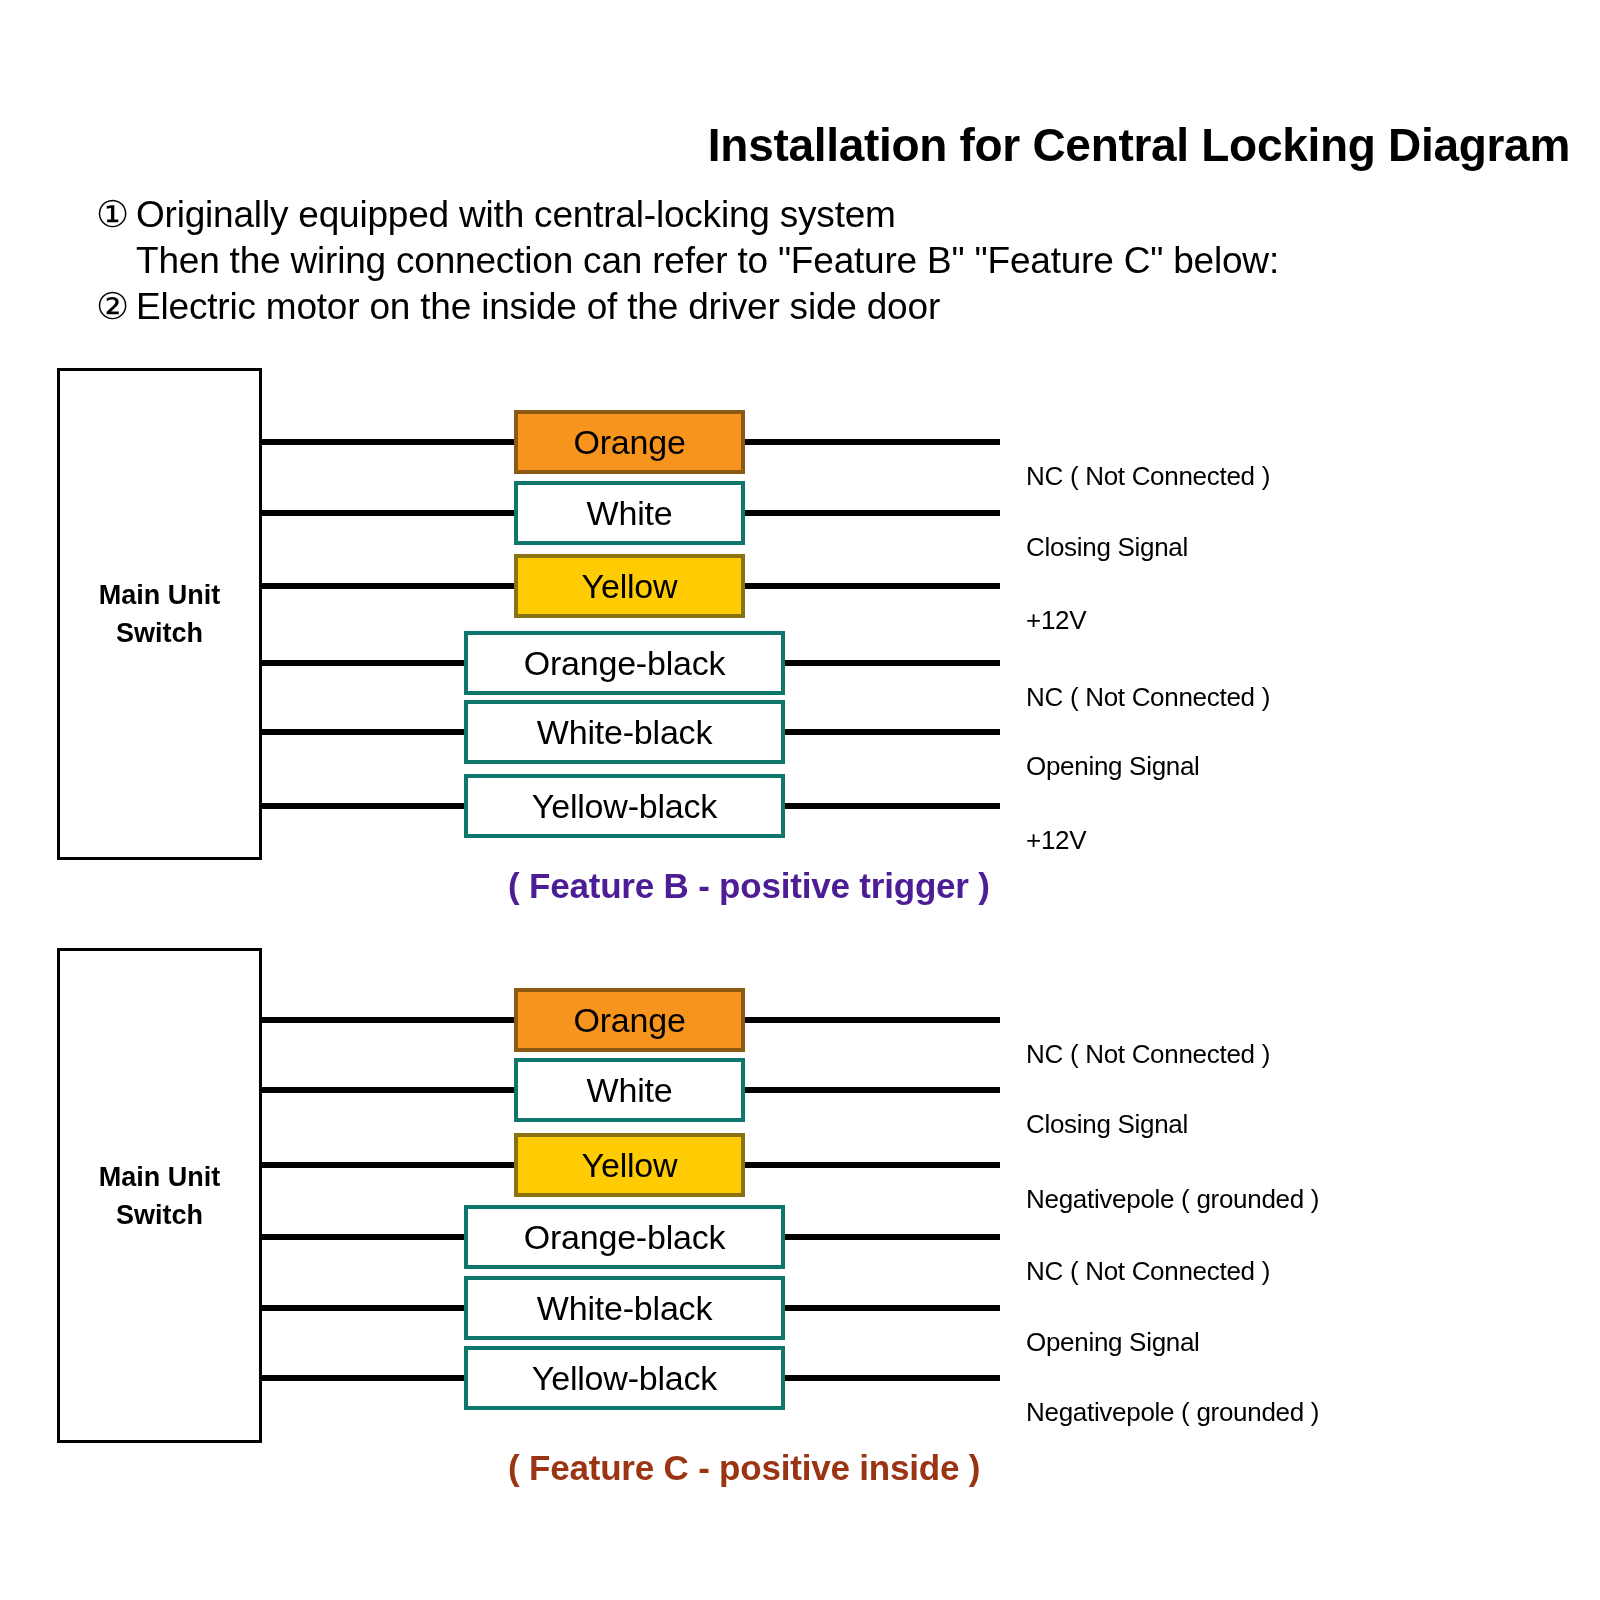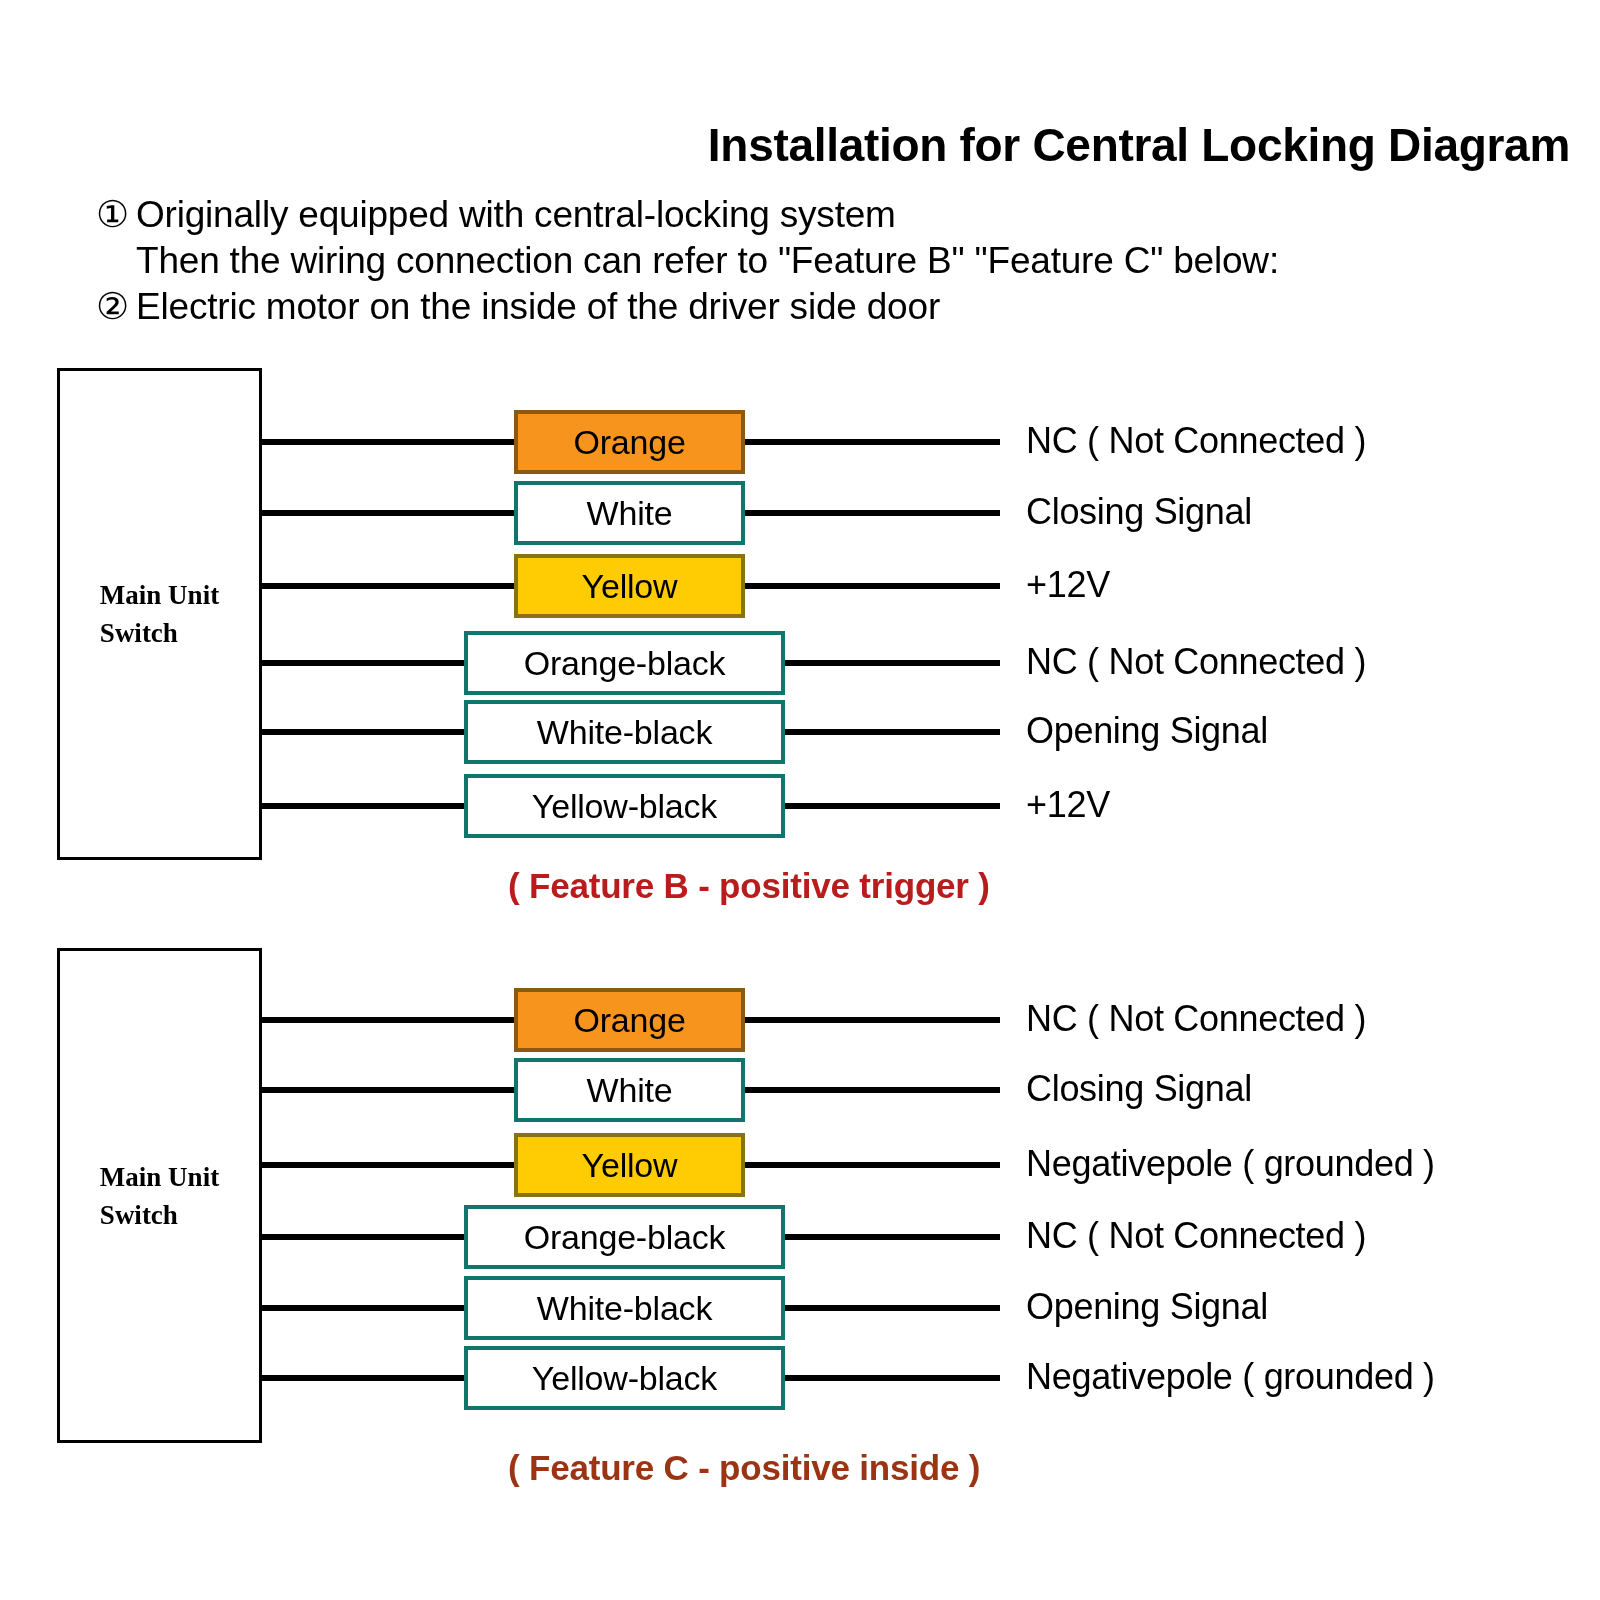--- a/index.html
+++ b/index.html
@@ -50,23 +50,22 @@
     border: 3px solid #000;
     background: #fff;
     display: flex;
     align-items: center;
     justify-content: center;
   }
   .unit-label {
     font-size: 27px;
     font-weight: bold;
     line-height: 38px;
-    text-align: left;
+    text-align: center;
     white-space: pre-line;
-    font-family: Liberation Serif, serif;
   }
 
   .wire {
     position: absolute;
     height: 6px;
     background: #000;
   }
 
   .chip {
     position: absolute;
@@ -78,24 +77,25 @@
     font-size: 34px;
     line-height: 1;
     white-space: nowrap;
     letter-spacing: -0.2px;
   }
   .chip.orange { background: #F7941E; border-color: #8a5a12; }
   .chip.yellow { background: #FFCC03; border-color: #8a7212; }
 
   .signal {
     position: absolute;
-    font-size: 36px;
+    font-size: 26px;
     line-height: 1;
     white-space: nowrap;
     letter-spacing: -0.3px;
+    margin-top: 40px;
   }
 
   .caption {
     position: absolute;
     font-size: 35px;
     font-weight: bold;
     white-space: nowrap;
     letter-spacing: -0.2px;
   }
 </style>
@@ -114,21 +114,21 @@
   <div class="note-line">
     <span class="marker">②</span><span>Electric motor on the inside of the driver side door</span>
   </div>
 </div>
 
 <div class="block" id="block-0">
   <div class="unit-box" style="left:57px; top:368px; width:205px; height:492px;">
     <span class="unit-label">Main Unit
 Switch</span>
   </div>
-  <div class="caption" style="left:508px; top:866px; color:#b91c1c;">( Feature B - positive trigger )</div>
+  <div class="caption" style="left:508px; top:866px; color:#4c1d95;">( Feature B - positive trigger )</div>
 <div class="wire" style="left: 262px; top: 439px; width: 252px;"></div>
     <div class="wire" style="left: 745px; top: 439px; width: 255px;"></div>
     <div class="chip orange" style="left: 514px; top: 410px; width: 231px; height: 64px;">Orange</div>
     <div class="signal" style="left: 1026px; top: 423px;">NC ( Not Connected )</div>
     <div class="wire" style="left: 262px; top: 510px; width: 252px;"></div>
     <div class="wire" style="left: 745px; top: 510px; width: 255px;"></div>
     <div class="chip " style="left: 514px; top: 481px; width: 231px; height: 64px;">White</div>
     <div class="signal" style="left: 1026px; top: 494px;">Closing Signal</div>
     <div class="wire" style="left: 262px; top: 583px; width: 252px;"></div>
     <div class="wire" style="left: 745px; top: 583px; width: 255px;"></div>

